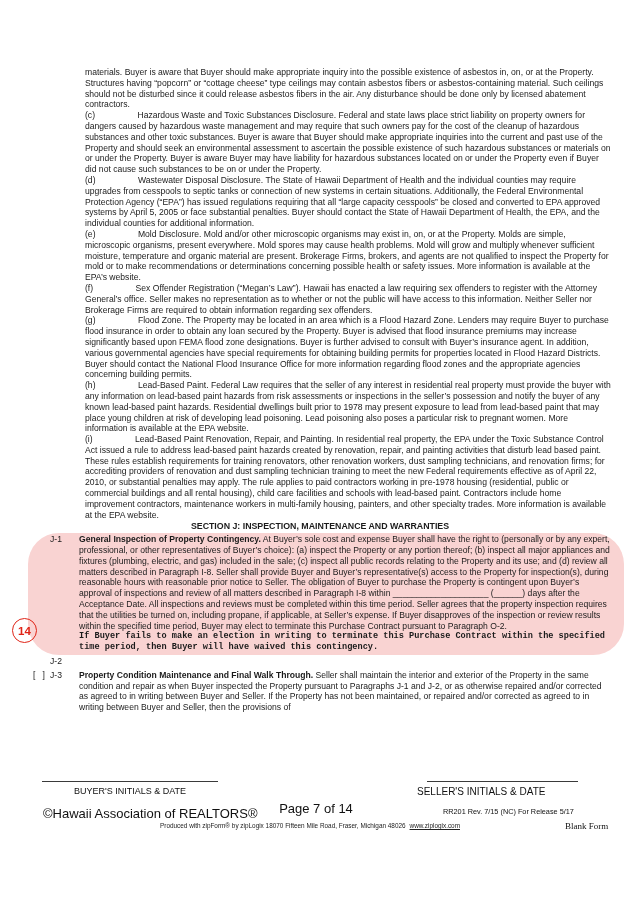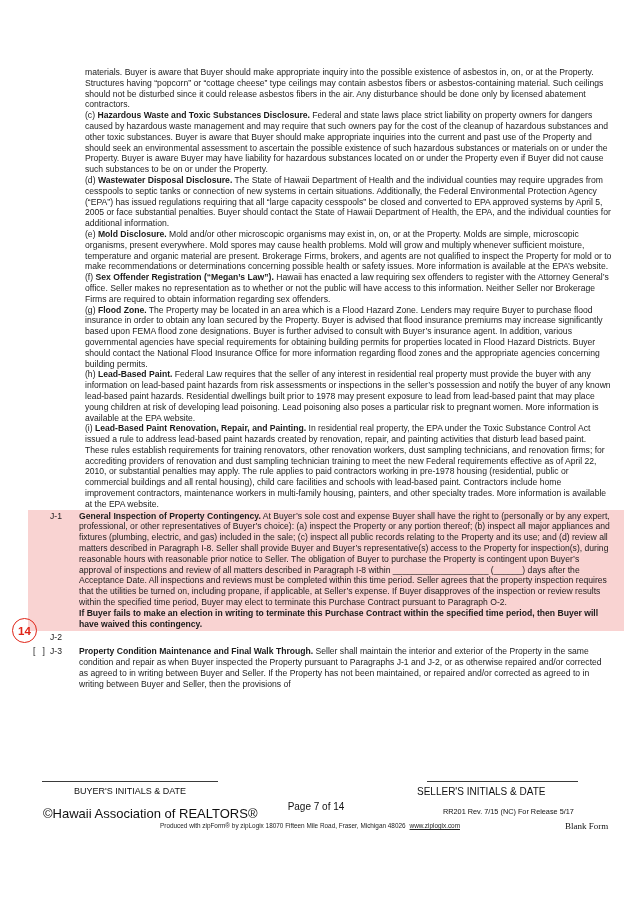--- a/index.html
+++ b/index.html
@@ -4,41 +4,41 @@
 <style>
   html,body { margin:0; padding:0; }
   body {
     width:640px; height:904px; background:#ffffff; position:relative;
     font-family:"Liberation Sans", sans-serif; color:#1b1b1b;
     -webkit-font-smoothing:antialiased; overflow:hidden;
   }
   .flow { position:absolute; left:0; top:67px; width:640px; font-size:8.6px; line-height:10.8px; }
   .disclosures { margin-left:85px; width:527px; }
   .para { margin:0; }
-  .para b { font-weight:bold; }
+  .para b { font-weight:normal;margin-left:40px; }
   .sec-header { width:640px; text-align:center; font-weight:bold; font-size:8.8px; margin:1px 0 1px 0; }
   .items { margin-left:28px; width:596px; }
   .item { display:grid; grid-template-columns:22px 29px 1fr; padding:1px 12px 2px 0; }
   .cbox { white-space:pre; padding-left:5px; }
   .iid { }
   .ibody { }
   .ititle { font-weight:bold; }
-  .bnote { font-weight:bold; }
+  .bnote { font-weight:bold;font-family:Liberation Mono, monospace; }
   .annotation-circle {
     position:absolute; left:12px; top:618px; width:23px; height:23px;
     border:1.8px solid #e02417; border-radius:50%;
     display:flex; align-items:center; justify-content:center;
     font-size:11.5px; font-weight:bold; color:#e02417; background:transparent;text-align:right;
   }
   .buyer-line  { position:absolute; left:42px;  top:781px; width:176px; border-top:1px solid #3a3a3a; }
   .seller-line { position:absolute; left:427px; top:781px; width:151px; border-top:1px solid #3a3a3a; }
   .buyer-label  { position:absolute; left:74px;  top:786px; font-size:9px; color:#111; }
   .seller-label { position:absolute; left:417px; top:786px; font-size:10px; color:#111; }
   .copyright { position:absolute; left:43px; top:806px; font-size:13px; color:#111; }
-  .pageno    { position:absolute; left:0; top:801px; width:632px; text-align:center; font-size:10px; color:#111; }
+  .pageno    { position:absolute; left:0; top:801px; width:632px; text-align:center; font-size:13px; color:#111; }
   .revision  { position:absolute; left:443px; top:807px; font-size:7.3px; color:#111; }
   .produced  { position:absolute; left:0; top:822px; width:620px; text-align:center; font-size:6.4px; color:#222; }
   .produced .link { text-decoration:underline; margin-left:4px; }
   .blank-form { position:absolute; left:565px; top:821px; font-size:9px; font-family:"Liberation Serif", serif; color:#111; }
 </style>
 </head>
 <body>
 
 <div class="flow">
 
@@ -46,24 +46,25 @@
     <p class="para"><span>materials. Buyer is aware that Buyer should make appropriate inquiry into the possible existence of asbestos in, on, or at the Property. Structures having “popcorn” or “cottage cheese” type ceilings may contain asbestos fibers or asbestos-containing material. Such ceilings should not be disturbed since it could release asbestos fibers in the air. Any disturbance should be done only by licensed abatement contractors.</span></p>
     <p class="para"><span>(c)</span> <b>Hazardous Waste and Toxic Substances Disclosure.</b> <span>Federal and state laws place strict liability on property owners for dangers caused by hazardous waste management and may require that such owners pay for the cost of the cleanup of hazardous substances and other toxic substances. Buyer is aware that Buyer should make appropriate inquiries into the current and past use of the Property and should seek an environmental assessment to ascertain the possible existence of such hazardous substances or materials on or under the Property. Buyer is aware Buyer may have liability for hazardous substances located on or under the Property even if Buyer did not cause such substances to be on or under the Property.</span></p>
     <p class="para"><span>(d)</span> <b>Wastewater Disposal Disclosure.</b> <span>The State of Hawaii Department of Health and the individual counties may require upgrades from cesspools to septic tanks or connection of new systems in certain situations. Additionally, the Federal Environmental Protection Agency (“EPA”) has issued regulations requiring that all “large capacity cesspools” be closed and converted to EPA approved systems by April 5, 2005 or face substantial penalties. Buyer should contact the State of Hawaii Department of Health, the EPA, and the individual counties for additional information.</span></p>
     <p class="para"><span>(e)</span> <b>Mold Disclosure.</b> <span>Mold and/or other microscopic organisms may exist in, on, or at the Property. Molds are simple, microscopic organisms, present everywhere. Mold spores may cause health problems. Mold will grow and multiply whenever sufficient moisture, temperature and organic material are present. Brokerage Firms, brokers, and agents are not qualified to inspect the Property for mold or to make recommendations or determinations concerning possible health or safety issues. More information is available at the EPA’s website.</span></p>
     <p class="para"><span>(f)</span> <b>Sex Offender Registration (“Megan’s Law”).</b> <span>Hawaii has enacted a law requiring sex offenders to register with the Attorney General’s office. Seller makes no representation as to whether or not the public will have access to this information. Neither Seller nor Brokerage Firms are required to obtain information regarding sex offenders.</span></p>
     <p class="para"><span>(g)</span> <b>Flood Zone.</b> <span>The Property may be located in an area which is a Flood Hazard Zone. Lenders may require Buyer to purchase flood insurance in order to obtain any loan secured by the Property. Buyer is advised that flood insurance premiums may increase significantly based upon FEMA flood zone designations. Buyer is further advised to consult with Buyer’s insurance agent. In addition, various governmental agencies have special requirements for obtaining building permits for properties located in Flood Hazard Districts. Buyer should contact the National Flood Insurance Office for more information regarding flood zones and the appropriate agencies concerning building permits.</span></p>
     <p class="para"><span>(h)</span> <b>Lead-Based Paint.</b> <span>Federal Law requires that the seller of any interest in residential real property must provide the buyer with any information on lead-based paint hazards from risk assessments or inspections in the seller’s possession and notify the buyer of any known lead-based paint hazards. Residential dwellings built prior to 1978 may present exposure to lead from lead-based paint that may place young children at risk of developing lead poisoning. Lead poisoning also poses a particular risk to pregnant women. More information is available at the EPA website.</span></p>
     <p class="para"><span>(i)</span> <b>Lead-Based Paint Renovation, Repair, and Painting.</b> <span>In residential real property, the EPA under the Toxic Substance Control Act issued a rule to address lead-based paint hazards created by renovation, repair, and painting activities that disturb lead based paint. These rules establish requirements for training renovators, other renovation workers, dust sampling technicians, and renovation firms; for accrediting providers of renovation and dust sampling technician training to meet the new Federal requirements effective as of April 22, 2010, or substantial penalties may apply. The rule applies to paid contractors working in pre-1978 housing (residential, public or commercial buildings and all rental housing), child care facilities and schools with lead-based paint. Contractors include home improvement contractors, maintenance workers in multi-family housing, painters, and other specialty trades. More information is available at the EPA website.</span></p>
   </div>
 
+  <div class="sec-header">SECTION J: INSPECTION, MAINTENANCE AND WARRANTIES</div>
 
   <div class="items">
 
-    <div class="item" style="background-color: rgb(249, 211, 210);">
+    <div class="item" style="background-color: rgb(249, 211, 210); border-radius: 31px;">
       <div class="cbox"></div>
       <div class="iid">J-1</div>
       <div class="ibody">
         <b class="ititle">General Inspection of Property Contingency.</b> <span>At Buyer’s sole cost and expense Buyer shall have the right to (personally or by any expert, professional, or other representatives of Buyer’s choice): (a) inspect the Property or any portion thereof; (b) inspect all major appliances and fixtures (plumbing, electric, and gas) included in the sale; (c) inspect all public records relating to the Property and its use; and (d) review all matters described in Paragraph I-8. Seller shall provide Buyer and Buyer’s representative(s) access to the Property for inspection(s), during reasonable hours with reasonable prior notice to Seller. The obligation of Buyer to purchase the Property is contingent upon Buyer’s approval of inspections and review of all matters described in Paragraph I-8 within ____________________ (______) days after the Acceptance Date. All inspections and reviews must be completed within this time period. Seller agrees that the property inspection requires that the utilities be turned on, including propane, if applicable, at Seller’s expense. If Buyer disapproves of the inspection or review results within the specified time period, Buyer may elect to terminate this Purchase Contract pursuant to Paragraph O-2.</span>
         <div class="bnote">If Buyer fails to make an election in writing to terminate this Purchase Contract within the specified time period, then Buyer will have waived this contingency.</div>
       </div>
     </div>
 
     <div class="item">
       <div class="cbox"></div>

